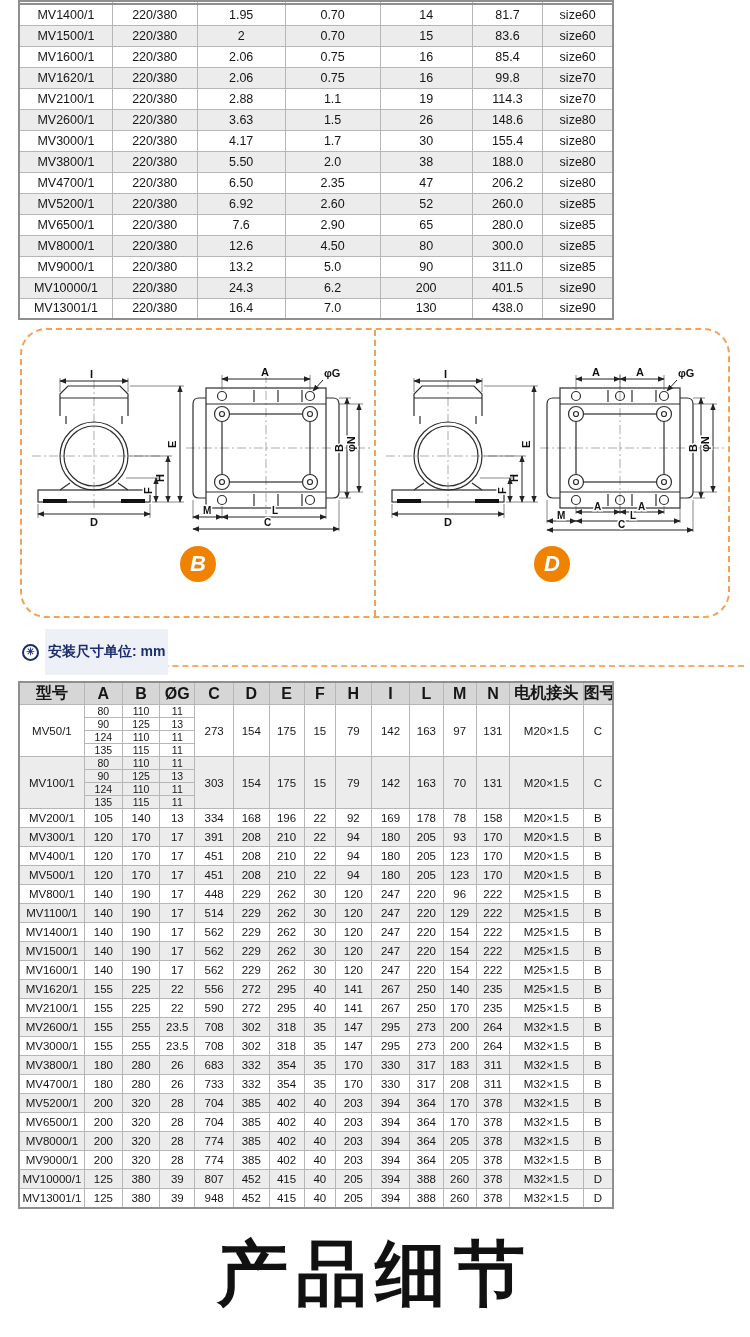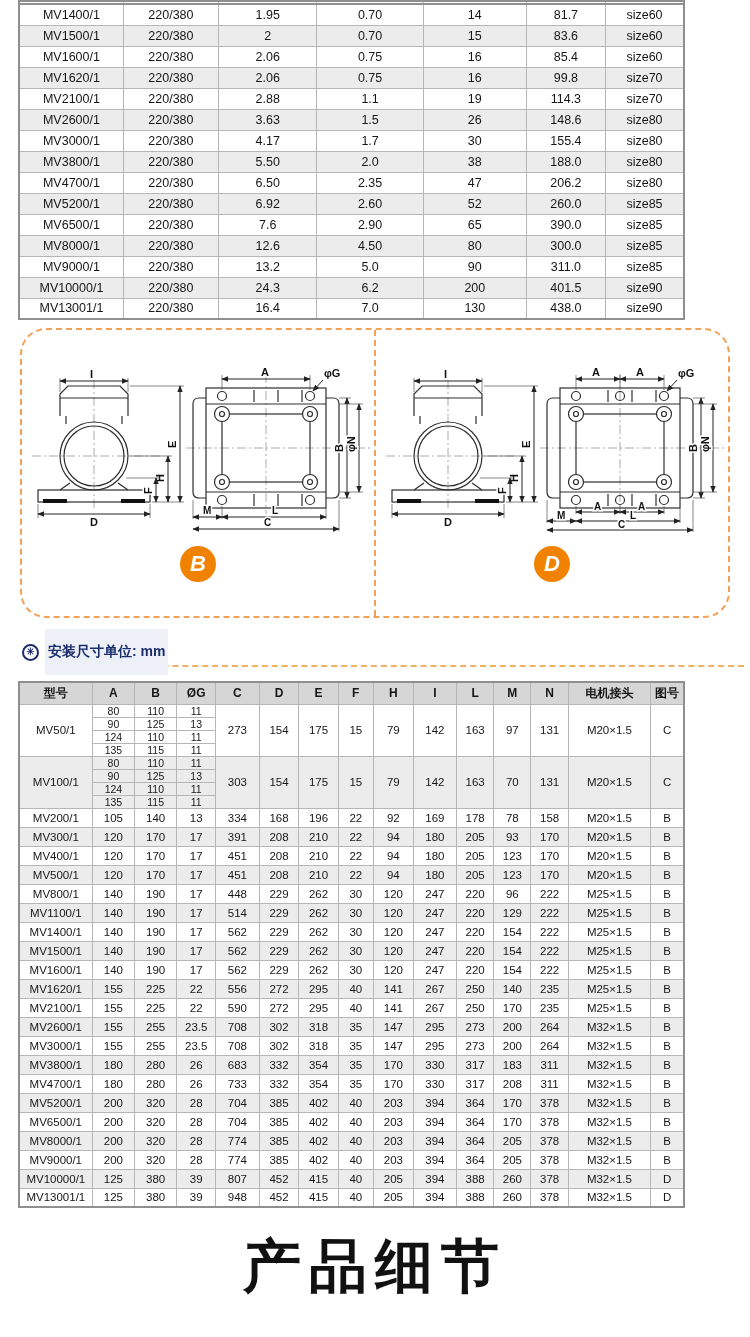--- a/index.html
+++ b/index.html
@@ -2,28 +2,28 @@
 <html><head>
 <meta charset="utf-8">
 <style>
   * { box-sizing: border-box; }
   html,body { margin:0; padding:0; }
   body {
     width:750px; height:1337px; overflow:hidden; background:#fff;
     font-family:"Liberation Sans", sans-serif; color:#161616;
   }
   
-  .tbl { border-collapse:collapse; width:667px; margin:0 18px; table-layout:fixed; }
+  .tbl { border-collapse:collapse; width:596px; margin:0 18px; table-layout:fixed; }
   .tbl td, .tbl th { border:1px solid #b6b6b6; text-align:center; padding:0; overflow:hidden; white-space:nowrap; }
   .spec-table { border:2px solid #8f8f8f; }
   .spec-table td { height:21px; font-size:12.5px; }
   tr.alt { background:#ececec; }
   tr.partial td { height:3px; border-bottom:2px solid #8f8f8f; }
   .dim-table { border:2px solid #8f8f8f; margin-top:14px; }
-  .dim-table th { height:22px; font-size:12px; background:#d6d6d6; }
+  .dim-table th { height:22px; font-size:16px; background:#d6d6d6; }
   .dim-table td { height:19px; font-size:11.5px; }
   .dim-table td.sub { height:12px; font-size:10.5px; }
   
   .drawing-box { margin:8px 20px 0; height:290px; border:2px dashed #f2a159; border-radius:26px; display:flex; background:#fff; }
   .panel { flex:1; display:flex; flex-direction:column; align-items:center; padding-top:38px; min-width:0; }
   .panel-b { border-right:2px dashed #f2a159; }
   .svg-holder svg { width:345px; height:170px; display:block; }
   .badge { width:36px; height:36px; border-radius:50%; background:#f08200; color:#fff;
     font-weight:bold; font-style:italic; font-size:22px; display:flex; align-items:center;
     justify-content:center; margin-top:8px; }
@@ -32,21 +32,21 @@
   .cl { stroke:#888; stroke-width:0.7; stroke-dasharray:9 3 2 3; fill:none; }
   
   .install-header { margin:24px 0 0 22px; display:flex; align-items:center; gap:6px; height:20px; }
   .circ-icon { width:17px; height:17px; border:2px solid #1c2d6e; border-radius:50%; color:#1c2d6e;
     font-size:10px; line-height:1; display:inline-flex; align-items:center; justify-content:center; font-weight:bold; flex:0 0 auto; }
   .install-title { color:#1c2d6e; font-weight:bold; font-size:14px; background:#edf1f7; padding:14px 3px; }
   .dash-divider { border-top:2px dashed #f2b063; margin:3px 6px 0 103px; height:0; }
   
   .footer { text-align:center; margin-top:26px; }
   .footer-sub { color:#a5a5a5; font-size:15px; letter-spacing:4px; }
-  .footer-title { color:#111; font-size:58px; font-weight:bold; letter-spacing:8px; margin-top:8px; line-height:1.1; }
+  .footer-title { color:#111; font-size:71px; font-weight:bold; letter-spacing:8px; margin-top:8px; line-height:1.1; }
 </style>
 </head>
 <body>
 
 <table class="tbl spec-table">
   <colgroup>
     <col style="width:15.7%">
       <col style="width:14.3%">
       <col style="width:14.8%">
     <col style="width:16.0%">
@@ -153,21 +153,21 @@
         <td>52</td>
         <td>260.0</td>
         <td>size85</td>
       </tr>
       <tr>
         <td>MV6500/1</td>
         <td>220/380</td>
         <td>7.6</td>
         <td>2.90</td>
         <td>65</td>
-        <td>390.0</td>
+        <td>280.0</td>
         <td>size85</td>
       </tr>
       <tr class="alt">
         <td>MV8000/1</td>
         <td>220/380</td>
         <td>12.6</td>
         <td>4.50</td>
         <td>80</td>
         <td>300.0</td>
         <td>size85</td>

